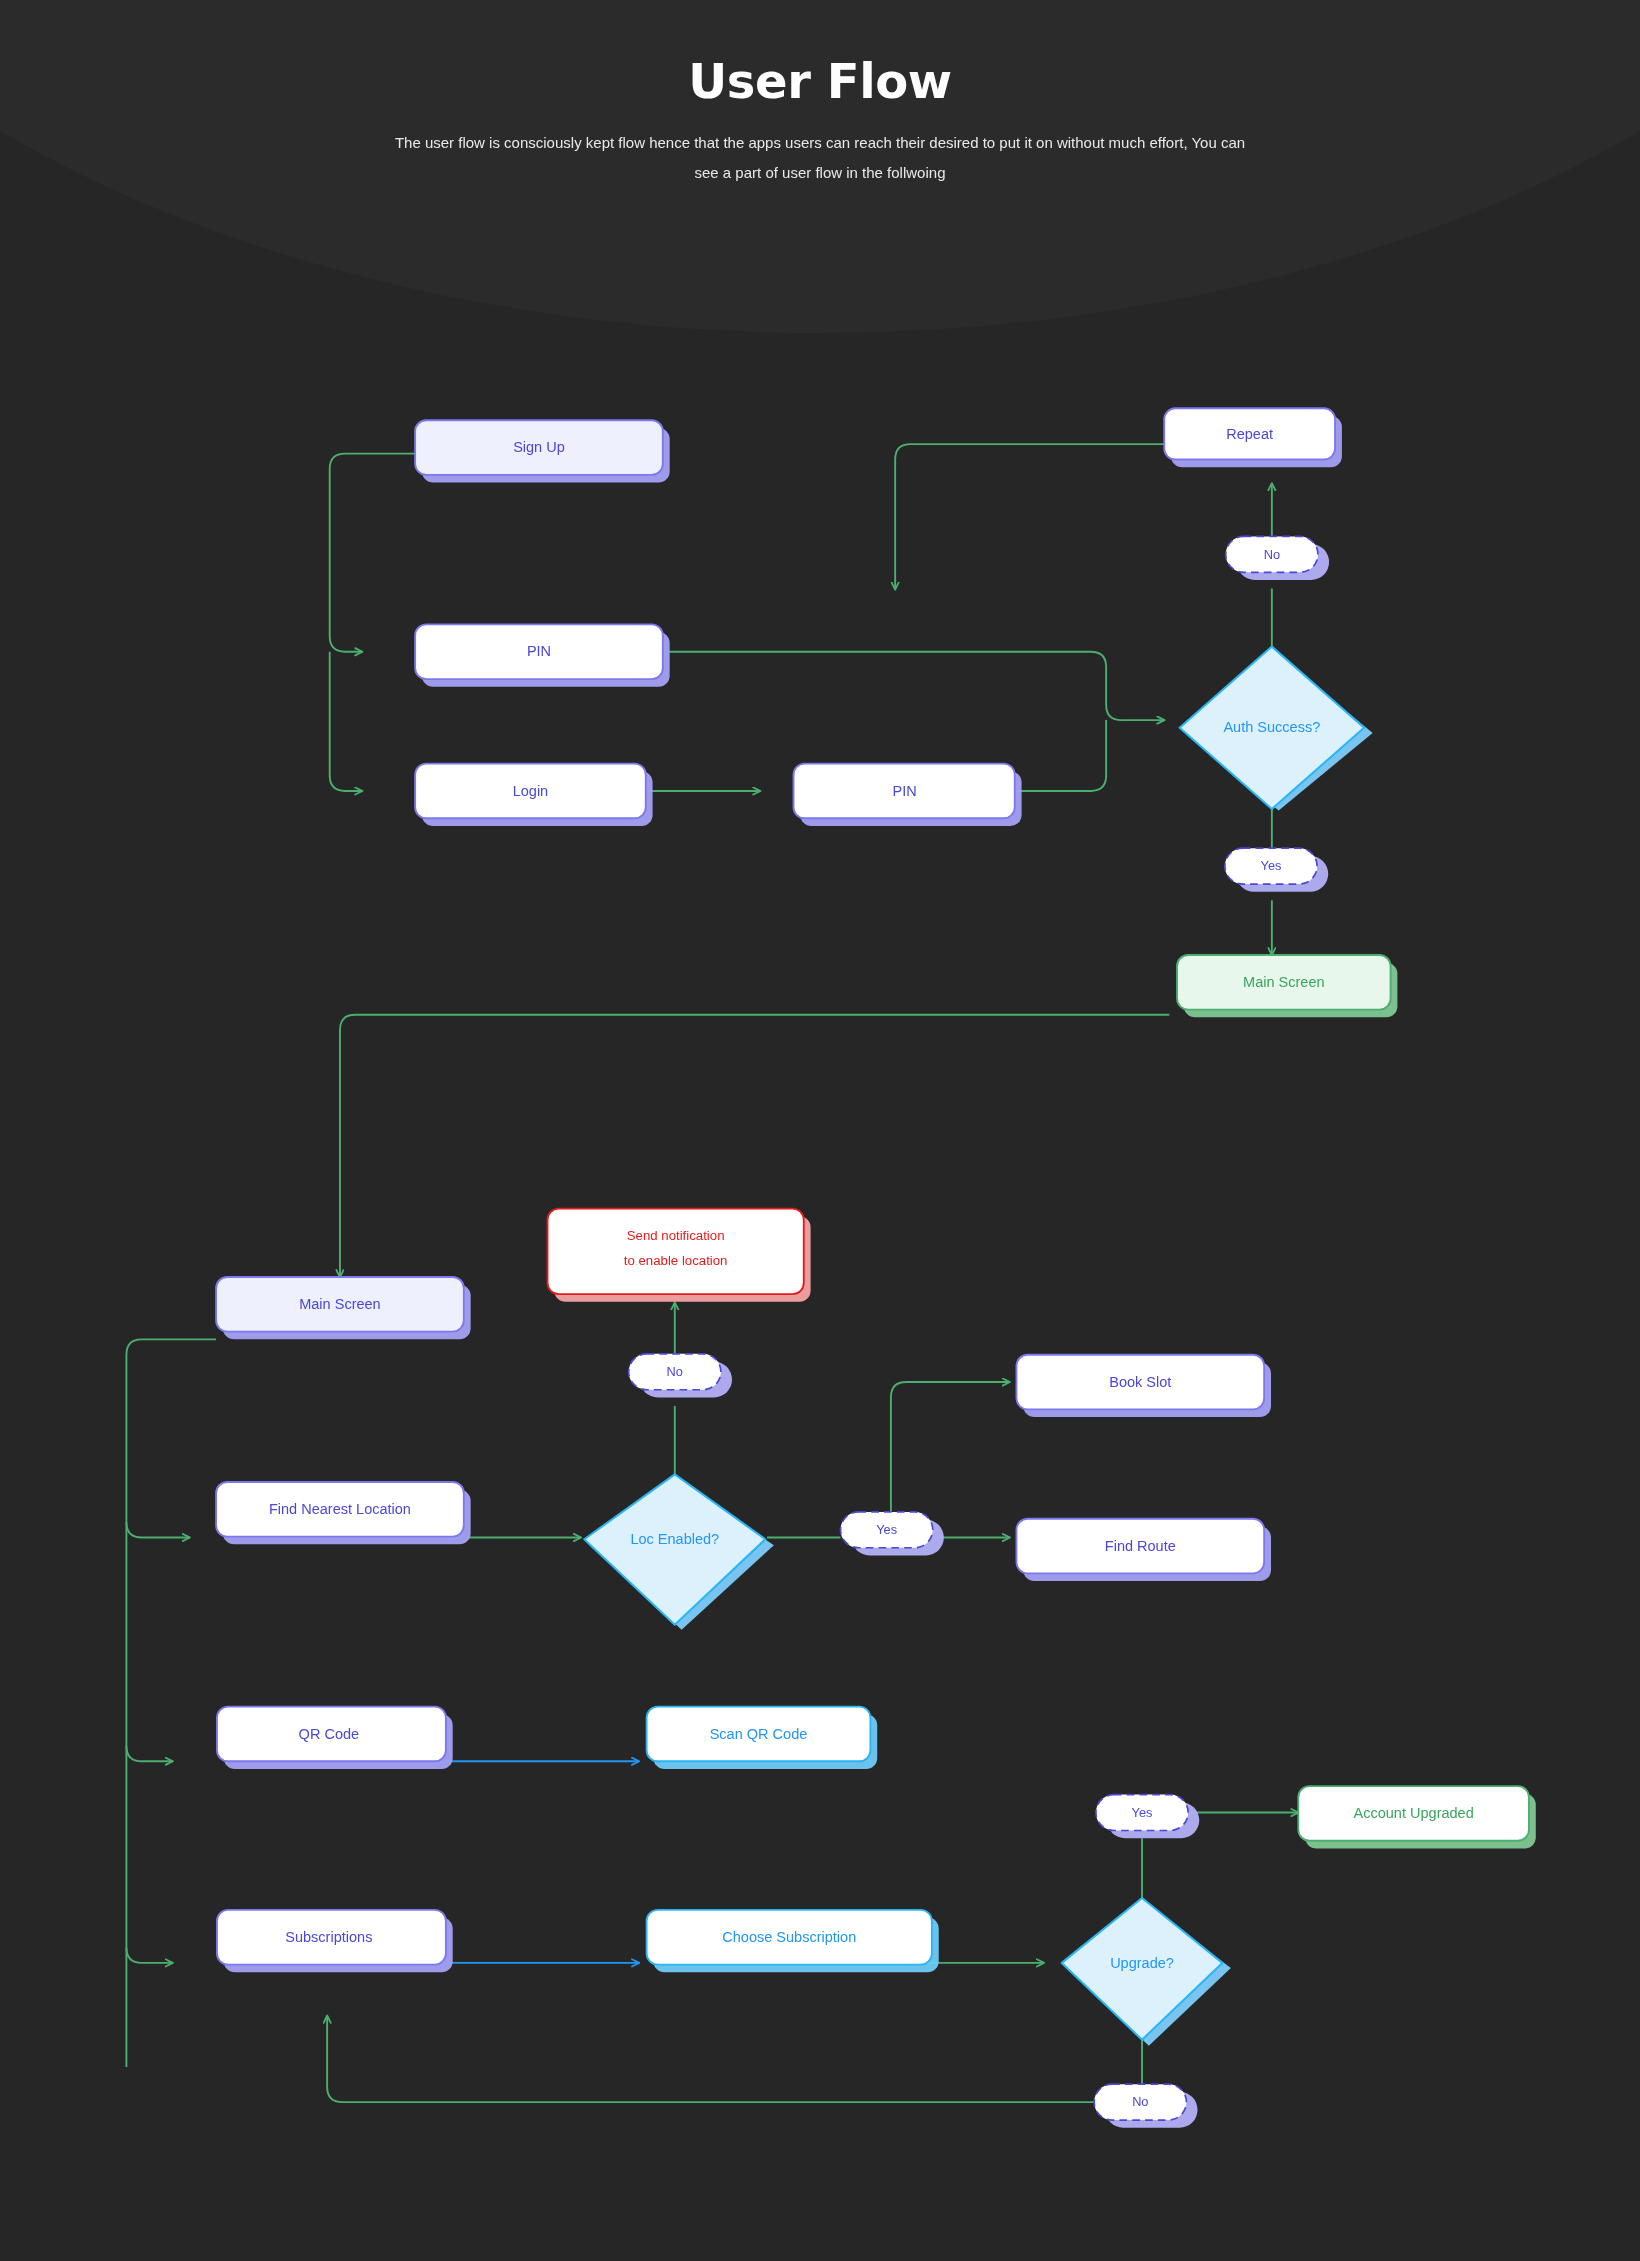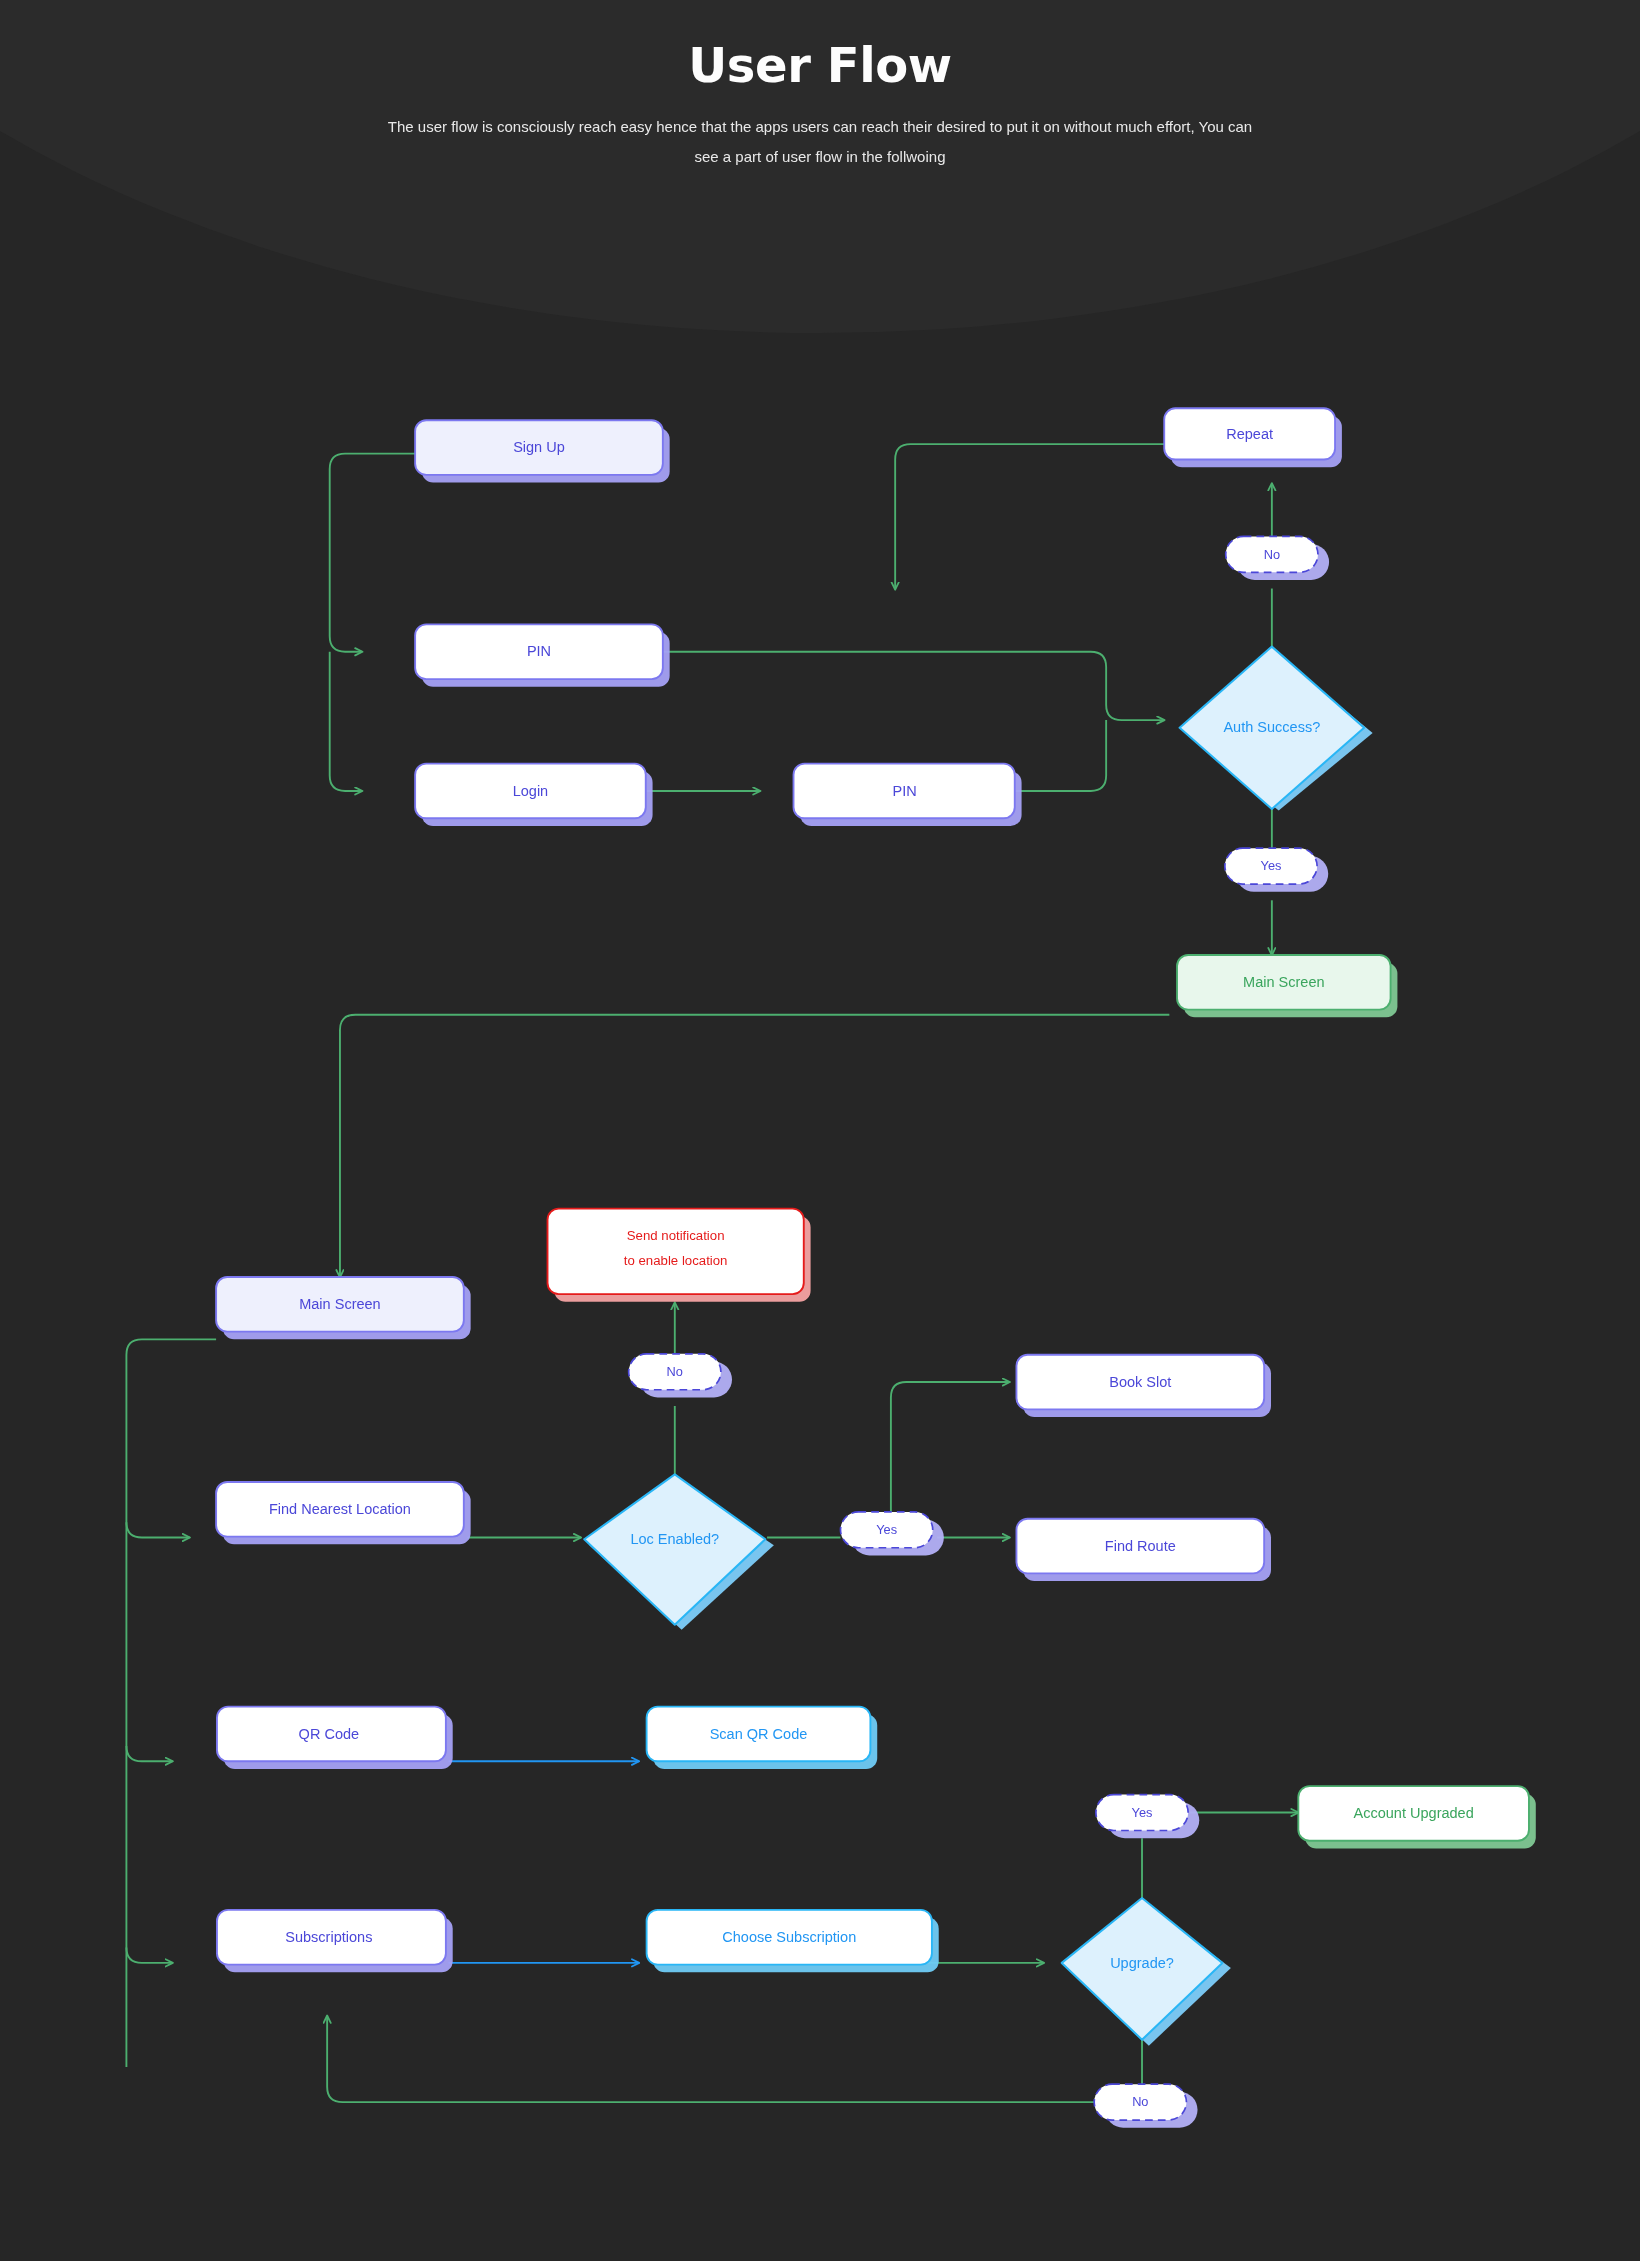--- a/index.html
+++ b/index.html
@@ -30,21 +30,21 @@
     pointer-events: none;
   }
   #header {
     position: absolute;
     left: 0; top: 0;
     width: 1640px;
     text-align: center;
     z-index: 3;
   }
   #page-title {
-    margin-top: 37px;
+    margin-top: 53px;
     font-size: 48px;
     font-weight: 700;
     letter-spacing: -0.4px;
     color: #fdfdfd;
     font-family: "DejaVu Sans", sans-serif;
   }
   #subtitle {
     margin: 19px auto 0;
     width: 871px;
     font-size: 15px;
@@ -87,21 +87,21 @@
 </head>
 <body>
 
 <div id="page">
 
   <div id="hero-arc"></div>
 
   <div id="header">
     <div id="page-title">User Flow</div>
     <div id="subtitle">
-      <span>The user flow is consciously reach easy hence that the apps users can reach their desired to put</span>
+      <span>The user flow is consciously kept flow hence that the apps users can reach their desired to put</span>
       <span>it on without much effort, You can see a part of user flow in the follwoing</span>
     </div>
   </div>
 
   <svg id="flow-svg" viewBox="0 0 1920 2647">
     <defs>
       <marker id="arrow-green" markerWidth="11" markerHeight="11" refX="9.2" refY="5.2" orient="auto" markerUnits="userSpaceOnUse">
         <path d="M1,1 L9.6,5.2 L1,9.4" fill="none" stroke="#4caf6f" stroke-width="2.1" stroke-linecap="round" stroke-linejoin="round"></path>
       </marker>
       <marker id="arrow-blue" markerWidth="11" markerHeight="11" refX="9.2" refY="5.2" orient="auto" markerUnits="userSpaceOnUse">

